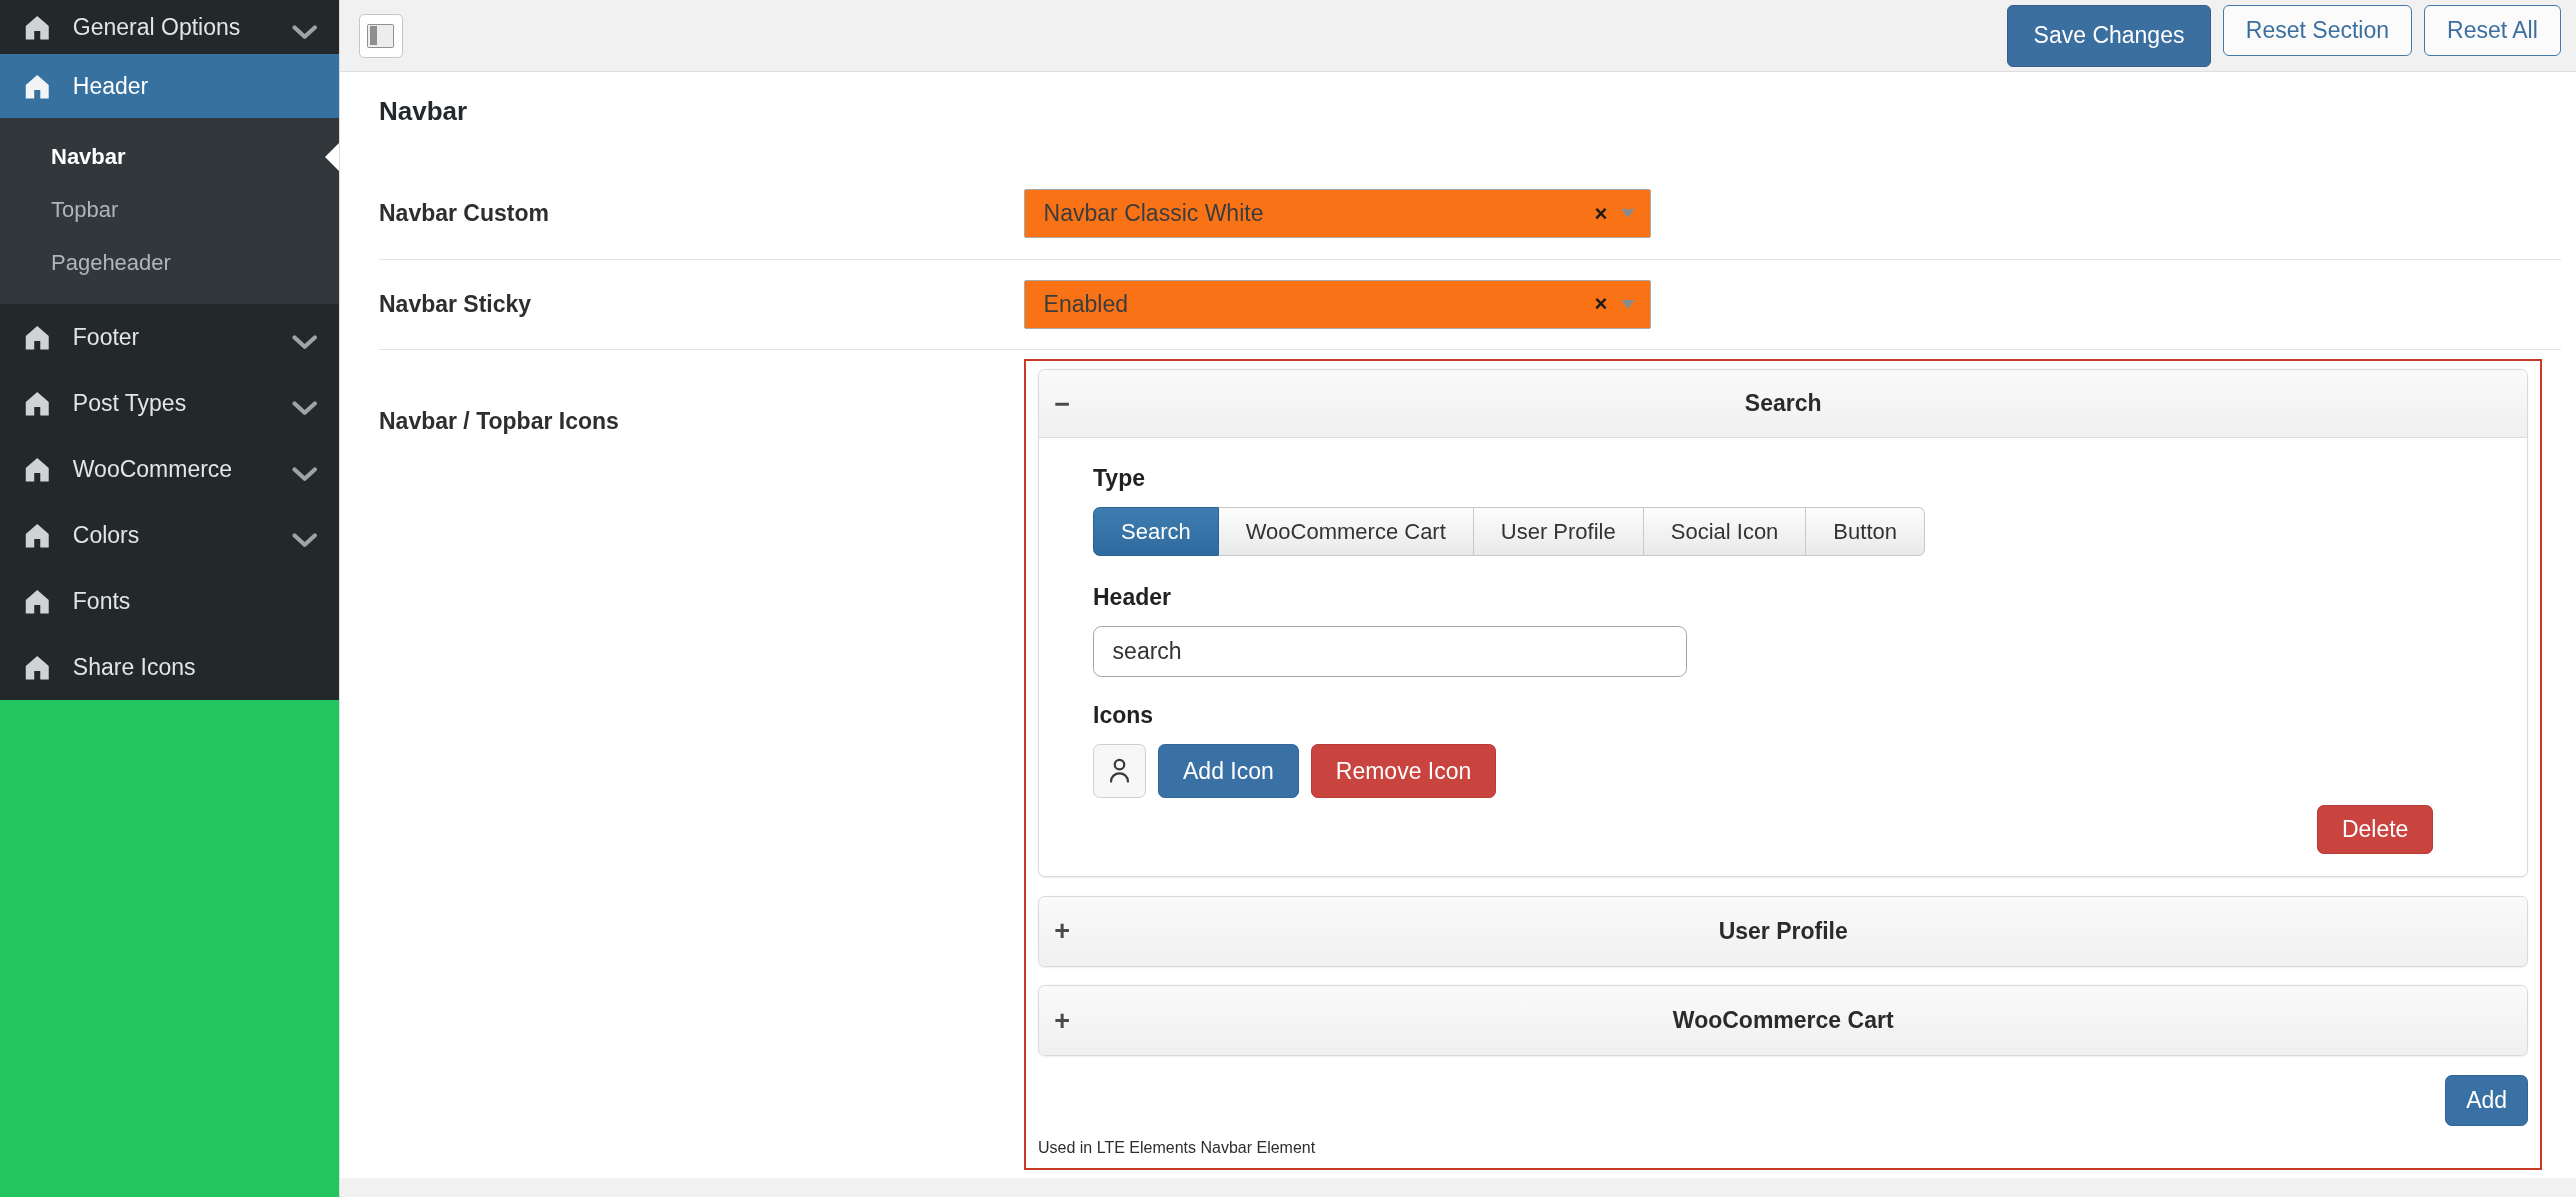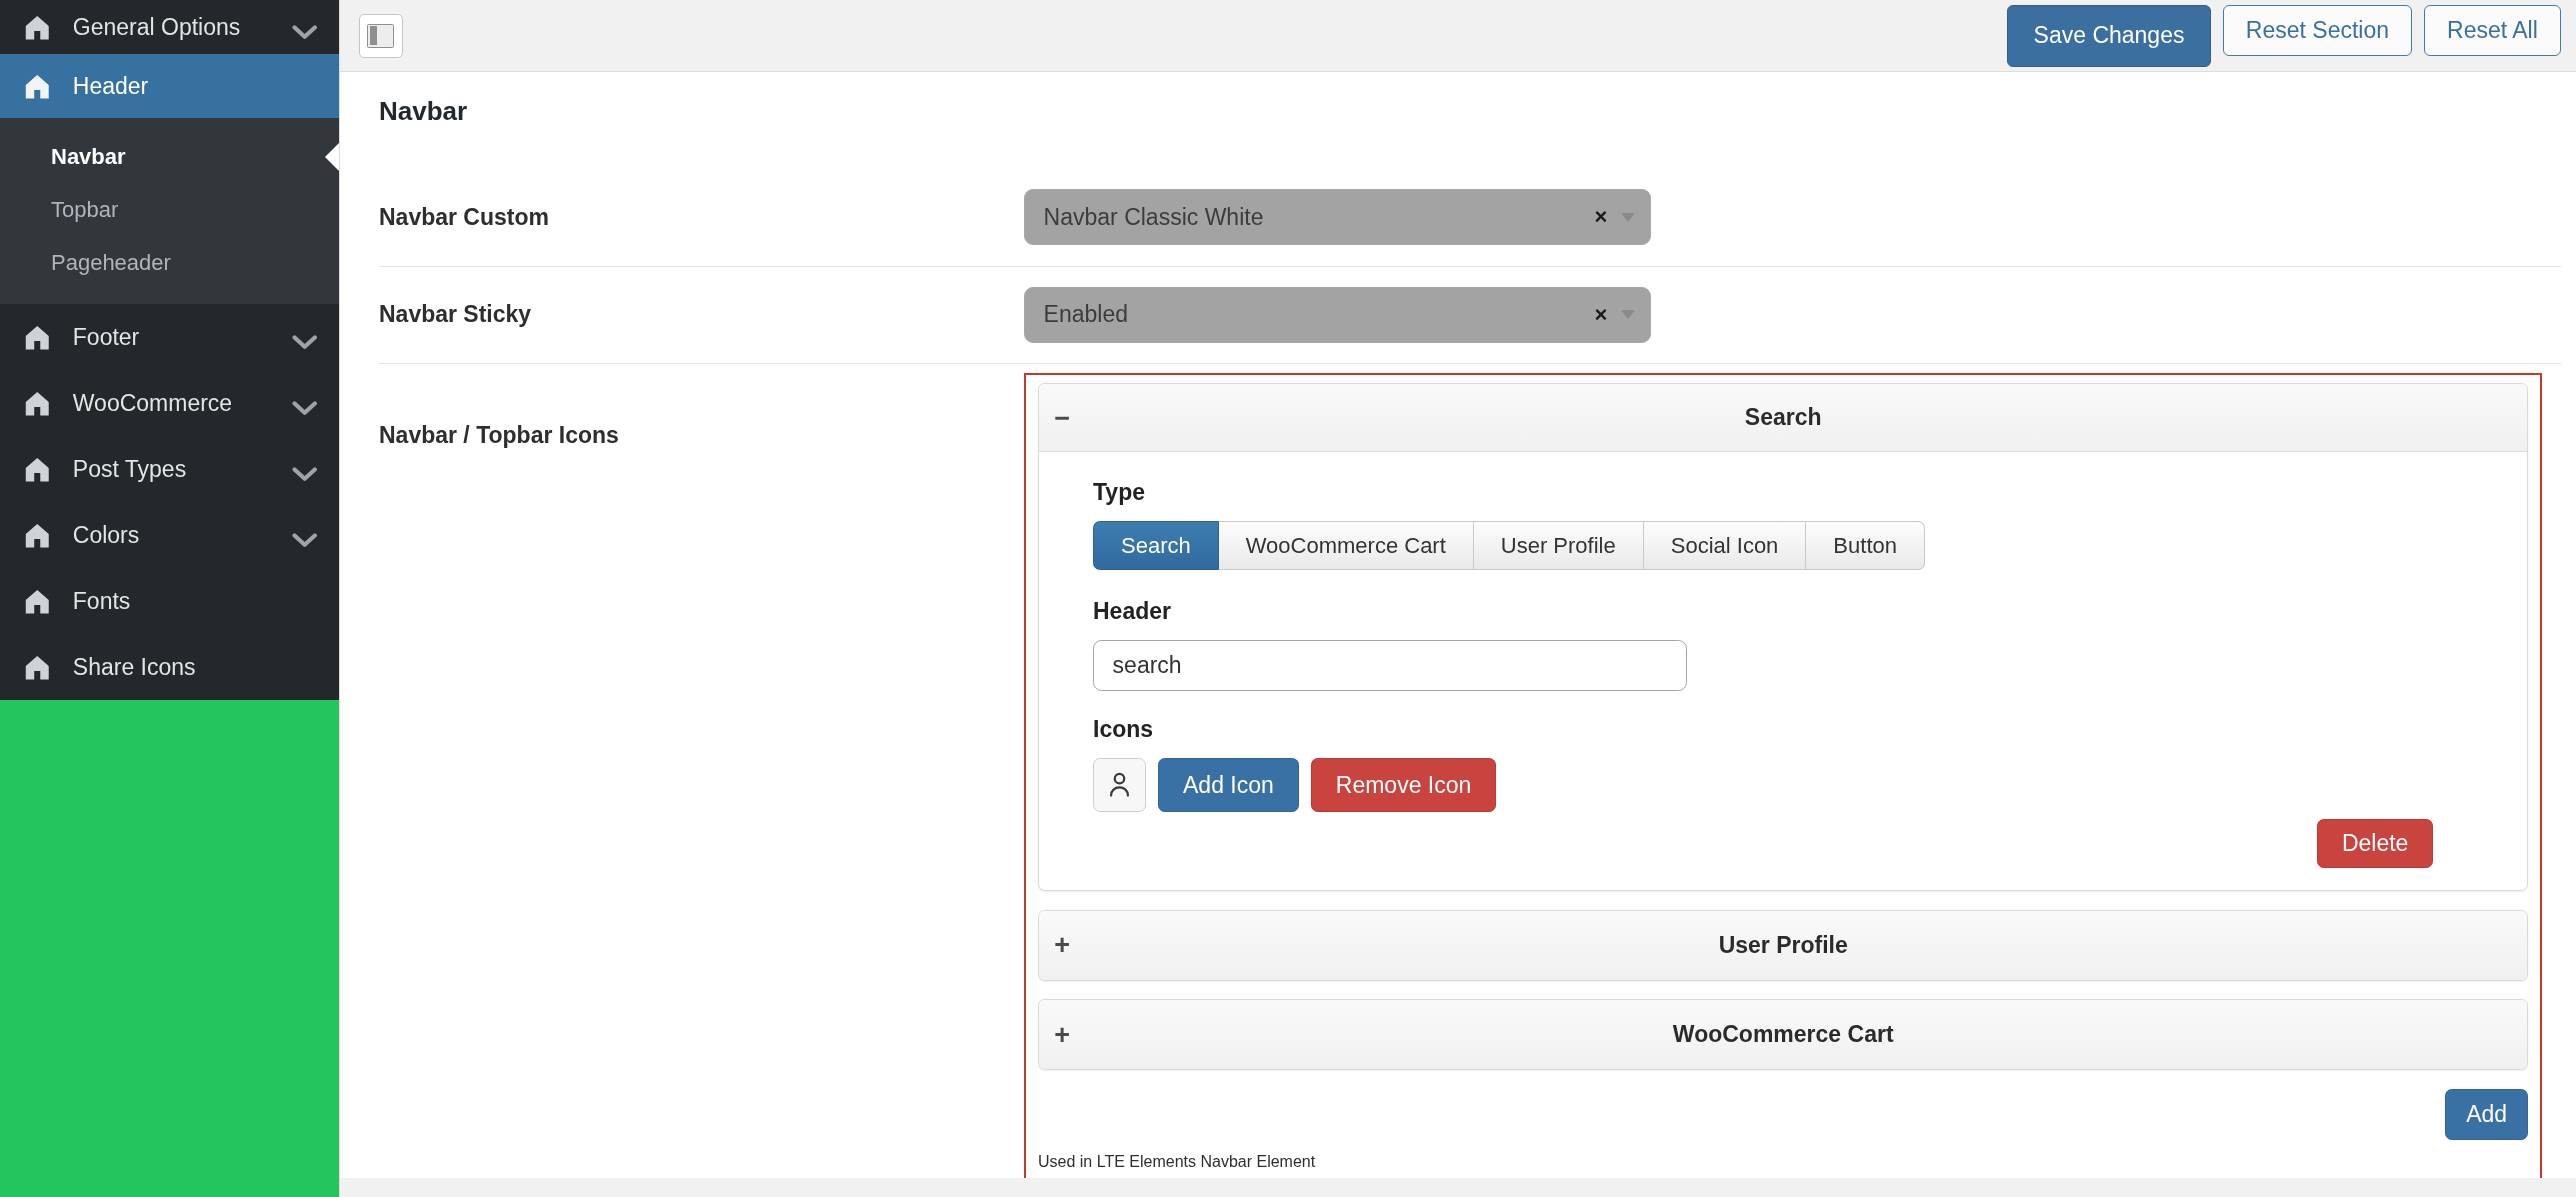--- a/index.html
+++ b/index.html
@@ -43,22 +43,22 @@
 
   
   .content { position:absolute; left:340px; right:0; top:72px; height:1107px;
              background:#fff; padding:0 0 0 39px; }
   .page-title { font-size:26px; font-weight:600; color:#23282d; padding:24px 0 42px; }
   .field-row { display:flex; align-items:center; padding:20.3px 0; border-bottom:0.8px solid #e5e5e5; margin-right:15px; }
   .field-row.last { border-bottom:none; align-items:flex-start; padding-top:8.5px; }
   .field-label { width:645px; flex:0 0 645px; font-size:23px; font-weight:600; color:#2e2e2e; }
   .field-row.last .field-label { margin-top:49px; }
 
-  .select { width:627px; height:56px; border:1.7px solid #a9a9a9; border-radius:9px;
-            background:#a3a3a3; display:flex; align-items:center; padding:0 15.2px 0 18.6px;
+  .select { width:627px; height:49px; border:1.7px solid #a9a9a9; border-radius:2px;
+            background:#f97316; display:flex; align-items:center; padding:0 15.2px 0 18.6px;
             font-size:23px; color:#3c3c3c; cursor:pointer; }
   .select .clear { margin-left:auto; font-weight:700; color:#1b1b1b; font-size:22px; cursor:pointer; }
   .select .caret { width:0; height:0; border-left:7.6px solid transparent;
                    border-right:7.6px solid transparent; border-top:9.3px solid #8a8a8a; margin-left:13.5px; }
 
   
   .red-box { flex:1; margin-right:18.6px; border:2.5px solid #c53b26; background:#fff; padding:8.5px 12px 10.2px; }
 
   .panel { border:0.8px solid #d9d9d9; border-radius:6.8px; box-shadow:0 0.8px 1.7px rgba(0,0,0,.07);
            background:#fff; overflow:hidden; }
@@ -157,35 +157,35 @@
           </svg>
       </span>
     </div>
 
     <div class="menu-item">
       <span class="home-ico">
         <svg viewBox="0 0 24 24" width="30.5" height="29">
             <path d="M12 2.5 2.5 10.8V22h7v-7.2h5V22h7V10.8Z" fill="#d0d3d6"></path>
           </svg>
       </span>
+      <span>Post Types</span>
+      <span class="chev">
+        <svg viewBox="0 0 30 18" width="25.4" height="15.2">
+            <polyline points="3,3 15,14 27,3" fill="none" stroke="#9ea3a8" stroke-width="5" stroke-linecap="round" stroke-linejoin="round"></polyline>
+          </svg>
+      </span>
+    </div>
+
+    <div class="menu-item">
+      <span class="home-ico">
+        <svg viewBox="0 0 24 24" width="30.5" height="29">
+            <path d="M12 2.5 2.5 10.8V22h7v-7.2h5V22h7V10.8Z" fill="#d0d3d6"></path>
+          </svg>
+      </span>
       <span>WooCommerce</span>
-      <span class="chev">
-        <svg viewBox="0 0 30 18" width="25.4" height="15.2">
-            <polyline points="3,3 15,14 27,3" fill="none" stroke="#9ea3a8" stroke-width="5" stroke-linecap="round" stroke-linejoin="round"></polyline>
-          </svg>
-      </span>
-    </div>
-
-    <div class="menu-item">
-      <span class="home-ico">
-        <svg viewBox="0 0 24 24" width="30.5" height="29">
-            <path d="M12 2.5 2.5 10.8V22h7v-7.2h5V22h7V10.8Z" fill="#d0d3d6"></path>
-          </svg>
-      </span>
-      <span>Post Types</span>
       <span class="chev">
         <svg viewBox="0 0 30 18" width="25.4" height="15.2">
             <polyline points="3,3 15,14 27,3" fill="none" stroke="#9ea3a8" stroke-width="5" stroke-linecap="round" stroke-linejoin="round"></polyline>
           </svg>
       </span>
     </div>
 
     <div class="menu-item">
       <span class="home-ico">
         <svg viewBox="0 0 24 24" width="30.5" height="29">

